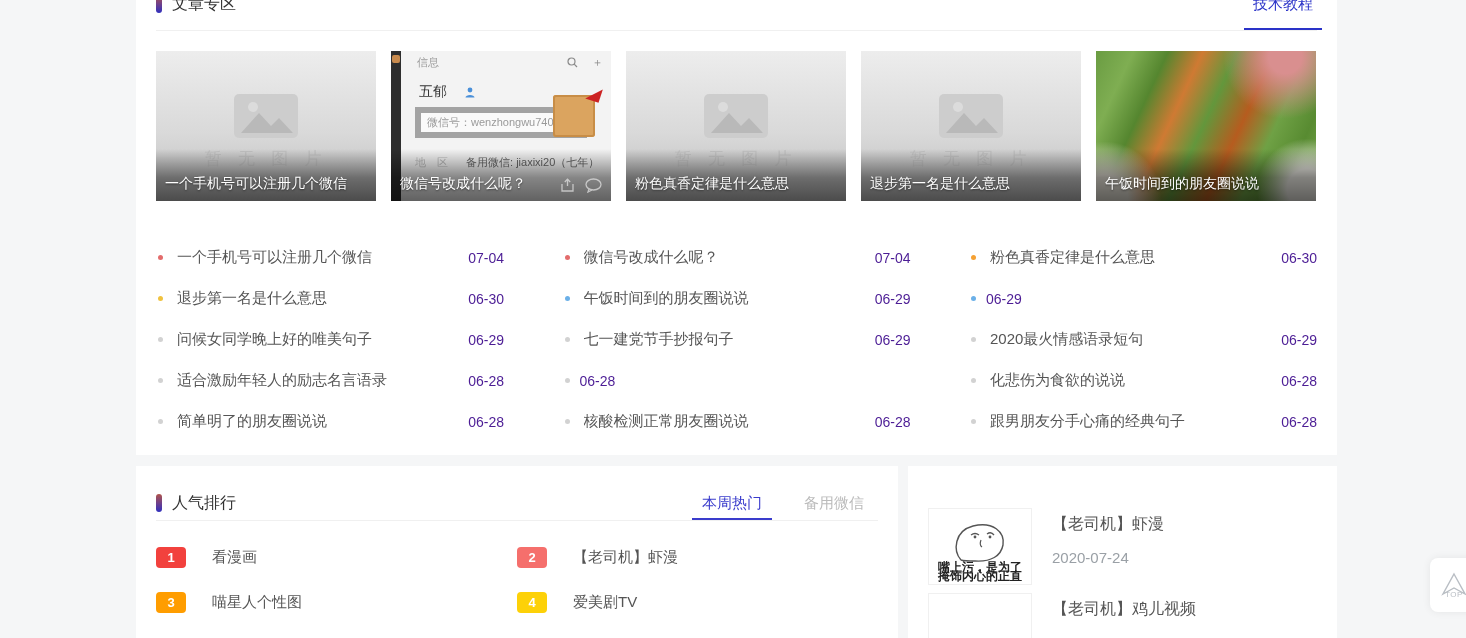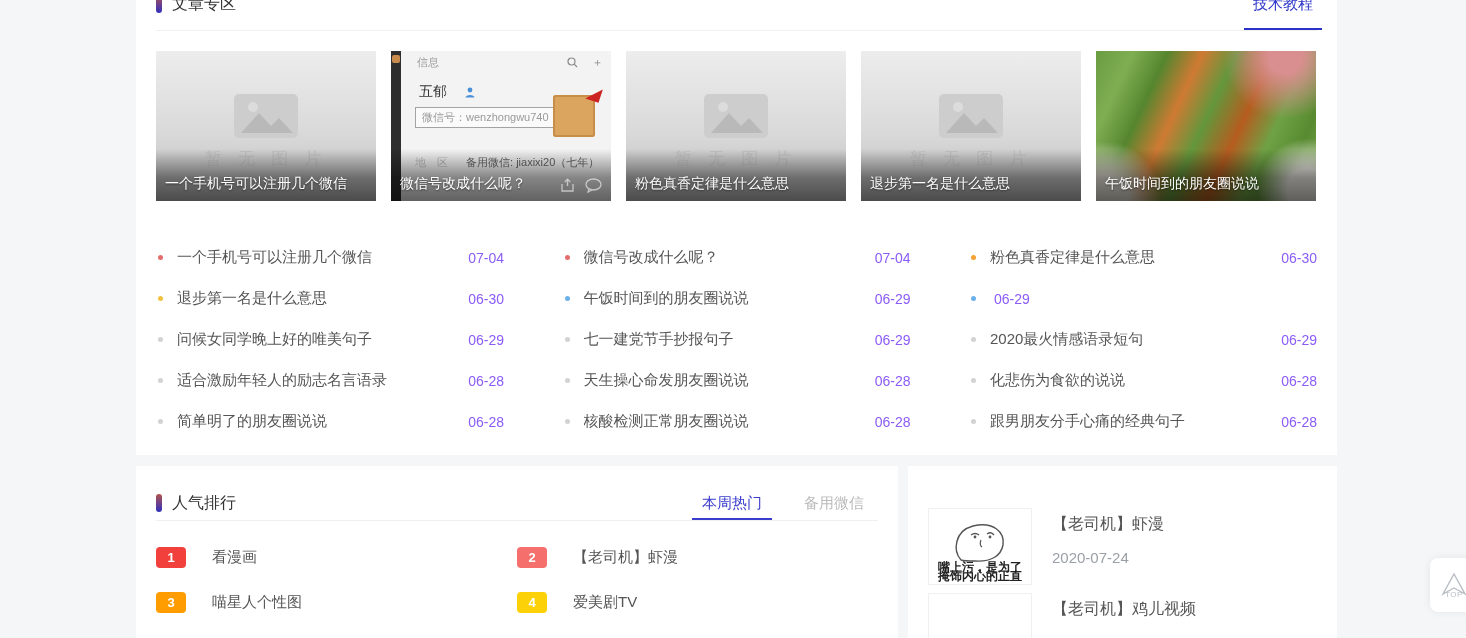--- a/index.html
+++ b/index.html
@@ -29,21 +29,21 @@
     display:flex;align-items:flex-end;gap:10px;white-space:nowrap;}
   .caption .txt{flex:1;overflow:hidden;text-overflow:ellipsis;text-shadow:0 1px 2px rgba(0,0,0,.5);}
 
   
   .card.wx{background:#f3f3f3;}
   .wx-strip{position:absolute;left:0;top:0;bottom:0;width:10px;background:#2e2e2e;}
   .wx-strip .mini-ava{position:absolute;top:4px;left:1px;width:8px;height:8px;background:#c98b4e;border-radius:2px;}
   .wx-top{position:absolute;left:26px;right:8px;top:4px;display:flex;align-items:center;color:#9b9b9b;font-size:11px;gap:20px;}
   .wx-top .sp{margin-left:auto;display:flex;align-items:center;gap:14px;color:#8a8a8a;}
   .wx-name{position:absolute;left:28px;top:32px;font-size:14px;color:#333;display:flex;align-items:center;gap:18px;}
-  .wx-idbox{position:absolute;left:24px;top:56px;width:148px;border:1px solid #a3a3a3;background:#fafafa;
+  .wx-idbox{position:absolute;left:24px;top:56px;width:148px;border:6px solid #a3a3a3;background:#fafafa;
     padding:3px 6px;font-size:11px;color:#9a9a9a;line-height:13px;}
   .wx-ava{position:absolute;right:16px;top:44px;width:42px;height:42px;background:#dba45f;border-radius:3px;
     box-shadow:inset 0 0 0 2px #c88d46;}
   .wx-ava::before{content:"";position:absolute;top:-8px;right:-6px;width:0;height:0;
     border-left:14px solid transparent;border-bottom:14px solid #c22;transform:rotate(18deg);}
   .wx-bottom{position:absolute;left:24px;right:10px;top:104px;display:flex;gap:14px;font-size:11px;}
   .wx-region{color:#bbb;letter-spacing:4px;}
   .wx-backup{color:#666;line-height:14px;}
 
   
@@ -54,21 +54,21 @@
     linear-gradient(115deg,#6a9c42 0%,#7fae52 13%,#55862f 25%,#cf7a33 37%,#63973c 49%,#b65c1f 62%,#6fa145 74%,#588b31 86%,#79a94e 100%);}
 
   
   .alist{display:flex;justify-content:space-between;margin-top:36px;}
   .acol{width:348px;}
   .arow{display:flex;align-items:center;height:41px;cursor:pointer;}
   .dot{width:5px;height:5px;border-radius:50%;flex:0 0 auto;margin-left:2px;}
   .dot.red{background:#e36c6c}.dot.yellow{background:#f0c23f}.dot.blue{background:#6bb0e8}
   .dot.orange{background:#f5a133}.dot.gray{background:#d2d2d2}
   .atitle{margin-left:14px;flex:1;font-size:15px;color:#555;overflow:hidden;white-space:nowrap;text-overflow:ellipsis;}
-  .adate{font-size:14px;color:#8b5cf6;margin-left:18px;}
+  .adate{font-size:14px;color:#4c1d95;margin-left:10px;}
 
   
   .tabs{display:flex;gap:42px;margin-right:14px;height:100%;align-items:center;}
   .tab{position:relative;font-size:15px;color:#bbb;cursor:pointer;line-height:20px;}
   .tab.active{color:#3a3ccc;}
   .tab.active::after{content:"";position:absolute;left:50%;transform:translateX(-50%);bottom:-7px;width:80px;height:2px;background:#3a3ccc;}
   .rank-grid{display:grid;grid-template-columns:1fr 1fr;row-gap:24px;margin-top:26px;}
   .rank-item{display:flex;align-items:center;gap:26px;cursor:pointer;}
   .rank-badge{min-width:30px;height:21px;border-radius:4px;display:flex;align-items:center;justify-content:center;
     color:#fff;font-size:13px;font-weight:bold;}
@@ -234,21 +234,20 @@
         <span class="atitle">午饭时间到的朋友圈说说</span>
         <span class="adate">06-29</span>
       </div>
       <div class="arow">
         <span class="dot gray"></span>
         <span class="atitle">七一建党节手抄报句子</span>
         <span class="adate">06-29</span>
       </div>
       <div class="arow">
         <span class="dot gray"></span>
-        <span class="atitle">天生操心命发朋友圈说说</span>
         <span class="adate">06-28</span>
       </div>
       <div class="arow">
         <span class="dot gray"></span>
         <span class="atitle">核酸检测正常朋友圈说说</span>
         <span class="adate">06-28</span>
       </div>
     </div>
     <div class="acol">
       <div class="arow">

